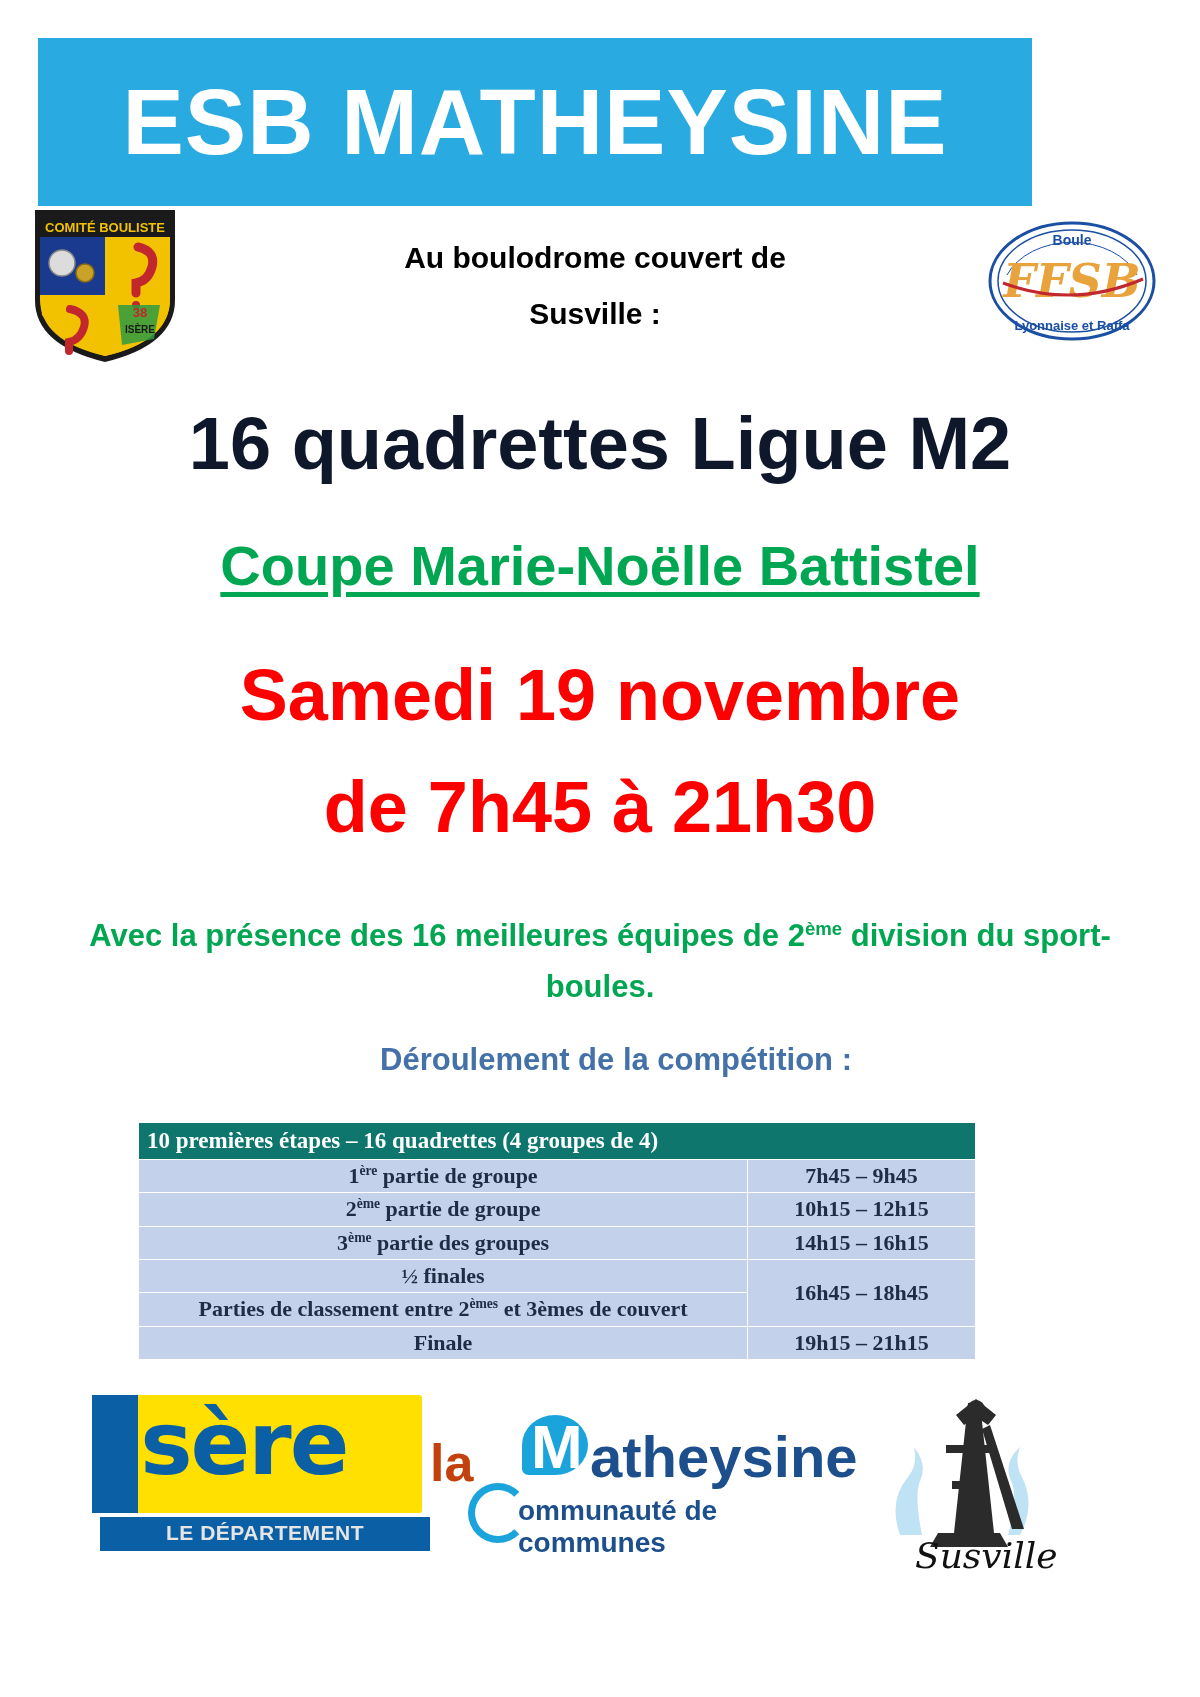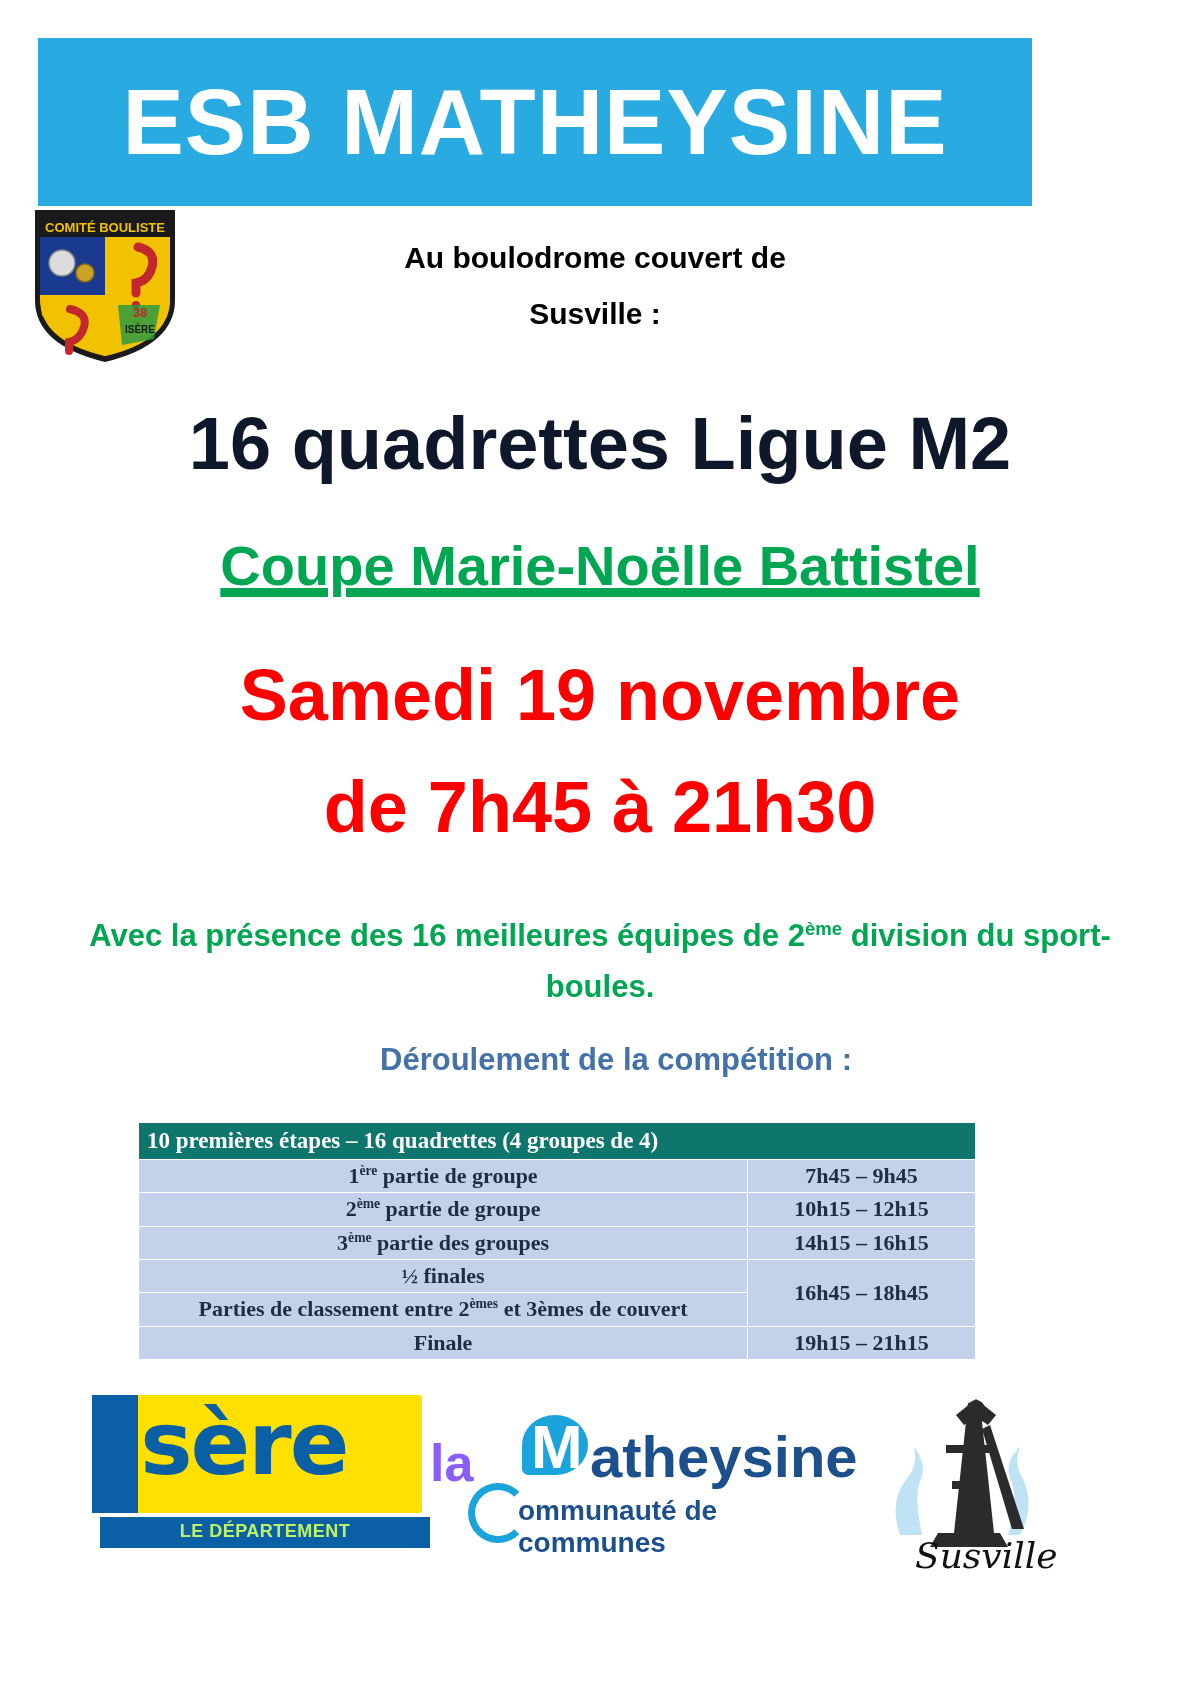--- a/index.html
+++ b/index.html
@@ -88,21 +88,20 @@
   .headline-cup {
     position: absolute;
     left: 0;
     top: 535px;
     width: 1200px;
     text-align: center;
     color: #00A651;
     font-size: 56px;
     font-weight: bold;
     line-height: 1.1;
-    text-decoration: underline;
   }
   .headline-cup span {
     text-decoration: underline;
     text-underline-offset: 7px;
   }
   .headline-date {
     position: absolute;
     left: 0;
     top: 640px;
     width: 1200px;
@@ -234,40 +233,40 @@
     letter-spacing: -2px;
     line-height: 1.25;
   }
   .isere-sub {
     position: absolute;
     left: 8px;
     top: 122px;
     width: 330px;
     text-align: center;
     background: #0B5FA5;
-    color: #bef264;
-    font-size: 18px;
+    color: #e5e5e5;
+    font-size: 21px;
     font-weight: bold;
     letter-spacing: 0.5px;
     padding: 4px 0 6px 0;
   }
 
   .logo-matheysine {
     position: absolute;
     left: 430px;
     top: 18px;
     width: 420px;
     height: 150px;
   }
   .mat-la {
     position: absolute;
     left: 0;
     top: 20px;
     font-size: 52px;
-    color: #8b5cf6;
+    color: #c2410c;
     font-weight: bold;
     font-family: "Liberation Sans", sans-serif;
   }
   .mat-name {
     position: absolute;
     left: 92px;
     top: 10px;
     font-size: 58px;
     color: #1C4F8C;
     font-weight: bold;
@@ -351,20 +350,31 @@
       <circle cx="55" cy="68" r="9" fill="#c9a227" stroke="#8a6d12" stroke-width="1.5"></circle>
       <path d="M108 42 q18 4 14 20 q-4 14 -16 16 l0 10" stroke="#C1272D" stroke-width="9" fill="none" stroke-linecap="round"></path>
       <circle cx="106" cy="100" r="4" fill="#C1272D"></circle>
       <path d="M40 104 q18 4 14 18 q-4 13 -15 15 l0 9" stroke="#C1272D" stroke-width="8" fill="none" stroke-linecap="round"></path>
       <path d="M88 100 l42 0 l-6 34 l-32 6 z" fill="#2E9B42" opacity="0.85"></path>
       <text x="110" y="112" font-family="Liberation Sans, sans-serif" font-size="13" font-weight="bold" fill="#C1272D" text-anchor="middle">38</text>
       <text x="110" y="128" font-family="Liberation Sans, sans-serif" font-size="10" font-weight="bold" fill="#1a1a1a" text-anchor="middle">ISÈRE</text>
     </svg>
   </div>
 
+  <div class="logo-ffsb">
+    <svg viewBox="0 0 175 135" width="175" height="135">
+      <ellipse cx="87" cy="66" rx="82" ry="58" fill="none" stroke="#1a4fa3" stroke-width="3"></ellipse>
+      <ellipse cx="87" cy="66" rx="74" ry="51" fill="none" stroke="#1a4fa3" stroke-width="1.5"></ellipse>
+      <path d="M22 60 A70 52 0 0 1 152 60" fill="none" stroke="#1a4fa3" stroke-width="1"></path>
+      <text x="87" y="30" font-family="Liberation Sans, sans-serif" font-size="14" font-weight="bold" fill="#1a4fa3" text-anchor="middle">Boule</text>
+      <text x="87" y="115" font-family="Liberation Sans, sans-serif" font-size="13" font-weight="bold" fill="#1a4fa3" text-anchor="middle">Lyonnaise et Raffa</text>
+      <text x="87" y="82" font-family="DejaVu Serif, serif" font-style="italic" font-size="46" font-weight="bold" fill="#E8A33D" text-anchor="middle">FFSB</text>
+      <path d="M18 68 q70 26 140 -4" fill="none" stroke="#C1272D" stroke-width="3"></path>
+    </svg>
+  </div>
 
   <div class="venue">
     <span>Au boulodrome couvert de</span>
     <span class="line2">Susville :</span>
   </div>
 
   <div class="headline-main">16 quadrettes Ligue M2</div>
 
   <div class="headline-cup">
     <span>Coupe Marie-Noëlle Battistel</span>

